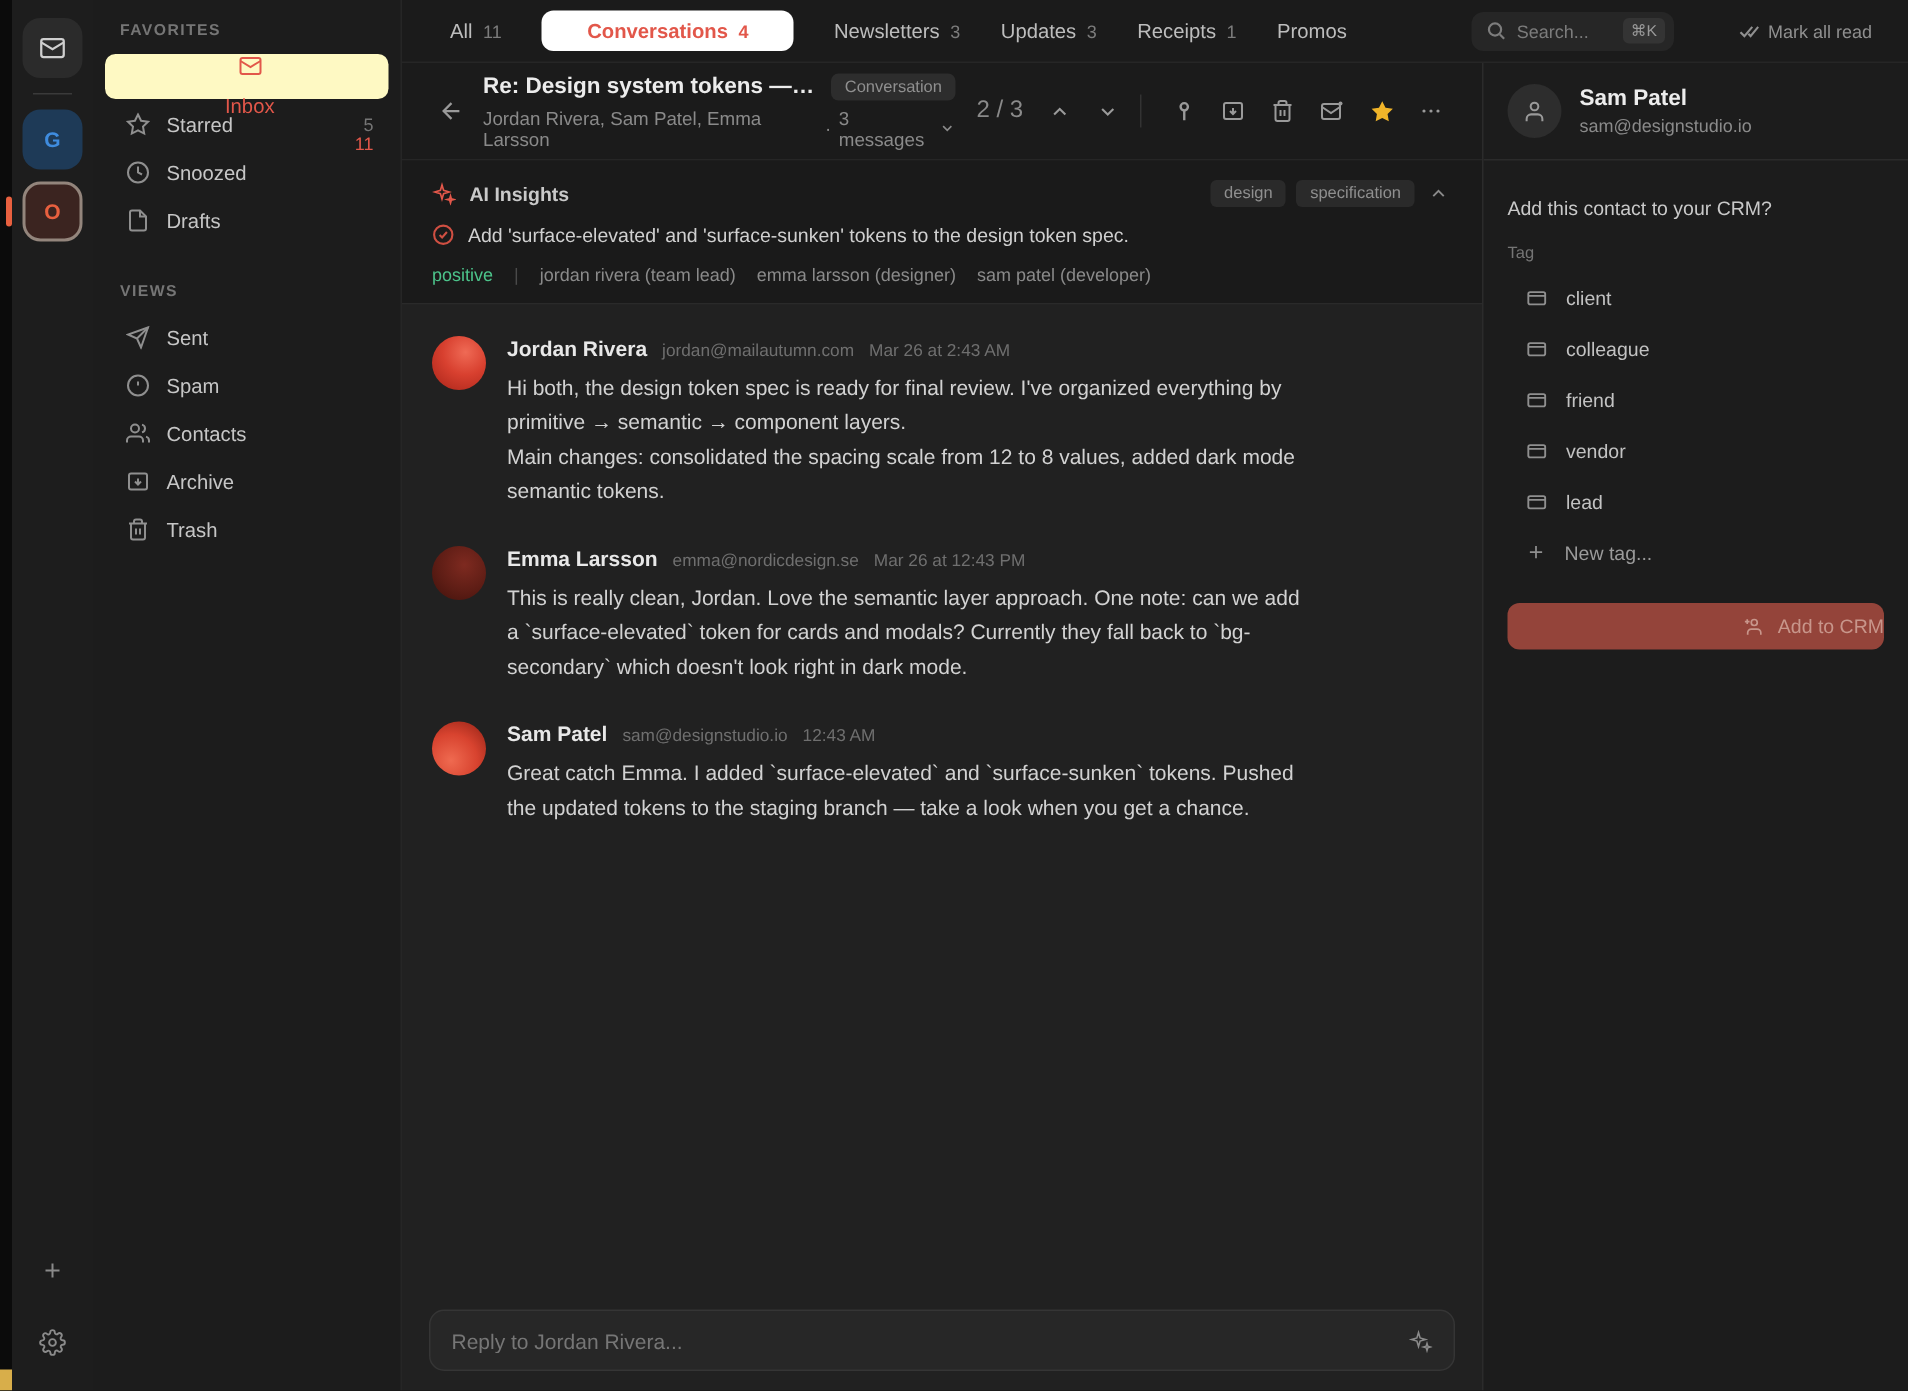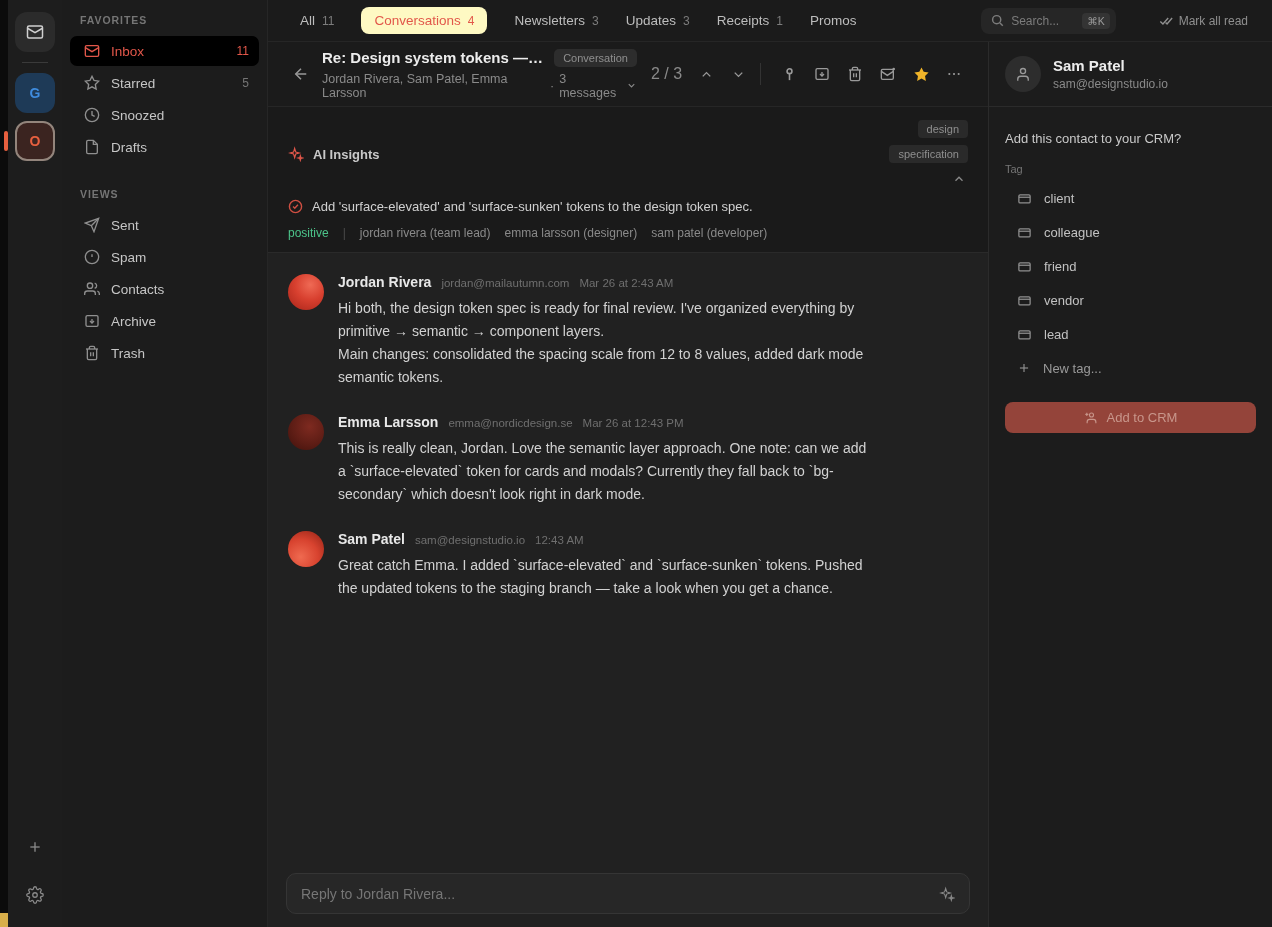--- a/index.html
+++ b/index.html
@@ -32,34 +32,34 @@
   
   .sidebar { width:206px; flex:none; background:#1c1c1c; border-right:1px solid #262626;
     padding:14px 8px; }
   .side-section-title { font-size:10.5px; letter-spacing:0.09em; color:#757575; font-weight:bold;
     padding:0 10px; margin-bottom:10px; }
   .side-section { margin-bottom:26px; }
   .side-item { display:flex; align-items:center; gap:11px; height:30px; padding:0 10px 0 14px;
     border-radius:7px; margin-bottom:2px; cursor:pointer; color:#c6c6c6; font-size:13.5px; }
   .side-item .s-icon { color:#8f8f8f; display:flex; }
   .side-item .s-count { margin-left:auto; font-size:12px; color:#757575; }
-  .side-item.active { background:#000000; color:#e2574a; }
+  .side-item.active { background:#fef9c3; color:#e2574a;flex-direction:column; }
   .side-item.active .s-icon { color:#e2574a; }
   .side-item.active .s-count { color:#e2574a; }
 
   
   .content { flex:1; display:flex; flex-direction:column; min-width:0; }
 
   
   .tabbar { height:42px; flex:none; background:#1b1b1b; border-bottom:1px solid #262626;
     display:flex; align-items:center; padding:0 24px 0 32px; gap:27px; }
   .tab { display:flex; align-items:center; gap:7px; font-size:13.5px; color:#bdbdbd; cursor:pointer;
     background:none; border:none; font-family:"Liberation Sans", sans-serif; padding:6px 0; }
   .tab .t-count { font-size:12px; color:#7c7c7c; }
-  .tab.active { background:#fef9c3; border-radius:8px; padding:6px 13px; color:#e2574a; }
+  .tab.active { background:#ffffff; border-radius:8px; padding:6px 30px; color:#e2574a;font-weight:bold; }
   .tab.active .t-count { color:#e2574a; }
   .tab-spacer { flex:1; }
   .searchbox { display:flex; align-items:center; gap:7px; background:#262626; border-radius:8px;
     height:26px; padding:0 6px 0 10px; cursor:text; }
   .searchbox svg { color:#7c7c7c; }
   .searchbox input { background:none; border:none; outline:none; color:#a5a5a5; font-size:12px;
     width:64px; font-family:"Liberation Sans", sans-serif; }
   .searchbox input::placeholder { color:#7c7c7c; }
   .kbd { background:#343434; color:#9a9a9a; border-radius:4px; font-size:10.5px; padding:2px 5px; }
   .markall { display:flex; align-items:center; gap:6px; color:#8f8f8f; font-size:12px; border:none;
@@ -88,21 +88,21 @@
     align-items:center; justify-content:center; width:28px; height:28px; border-radius:6px; }
   .th-actions { display:flex; align-items:center; gap:5px; margin-left:6px; }
   .th-vdiv { width:1px; height:22px; background:#333; margin:0 8px; }
   .star-filled { color:#f0b429; }
 
   
   .ai-panel { flex:none; background:#1a1a1a; border-bottom:1px solid #2a2a2a; padding:13px 20px 12px; }
   .ai-row1 { display:flex; align-items:center; gap:9px; }
   .ai-spark { color:#e2574a; display:flex; }
   .ai-title { font-size:13px; font-weight:bold; color:#c9c9c9; }
-  .ai-tags { margin-left:auto; display:flex; align-items:flex-end; gap:7px;flex-direction:column; }
+  .ai-tags { margin-left:auto; display:flex; align-items:flex-start; gap:7px; }
   .ai-tag { background:#2a2a2a; color:#8f8f8f; font-size:11px; border-radius:4px; padding:3px 9px; }
   .ai-collapse { background:none; border:none; color:#8a8a8a; cursor:pointer; display:flex; padding:2px; }
   .ai-summary { margin-top:11px; font-size:13px; color:#b5b5b5; line-height:25px; max-width:662px; }
   .ai-action { display:flex; align-items:center; gap:9px; margin-top:11px; font-size:13px; color:#d0d0d0; }
   .ai-action .ck { color:#cf4f42; display:flex; flex:none; }
   .ai-meta { display:flex; align-items:center; gap:14px; margin-top:12px; font-size:12px; }
   .ai-sentiment { color:#4cc38a; }
   .ai-div { color:#4a4a4a; }
   .ai-person { color:#8a8a8a; }
 
@@ -139,21 +139,21 @@
   .cp-body { padding:24px 16px; }
   .cp-question { font-size:13px; color:#c9c9c9; }
   .cp-taglabel { font-size:11px; color:#757575; margin-top:17px; }
   .cp-tags { margin-top:6px; }
   .cp-tag { display:flex; align-items:center; gap:12px; padding:8px 0 8px 12px; height:34px;
     font-size:13px; color:#c2c2c2; border-radius:7px; cursor:pointer; }
   .cp-tag .f-icon { color:#8f8f8f; display:flex; }
   .cp-newtag { color:#9a9a9a; }
   .cp-add-btn { margin-top:17px; width:100%; height:31px; border-radius:8px; border:none;
     background:#94443a; color:#c8968b; font-size:13px; display:flex; align-items:center;
-    justify-content:center; gap:8px; cursor:pointer; font-family:"Liberation Sans", sans-serif; }
+    justify-content:flex-end; gap:8px; cursor:pointer; font-family:"Liberation Sans", sans-serif; }
 
   svg { display:block; }
 </style>
 </head>
 <body>
 
 <div class="app">
 
   <div class="edge-strip">
     <div class="edge-accent"></div>

